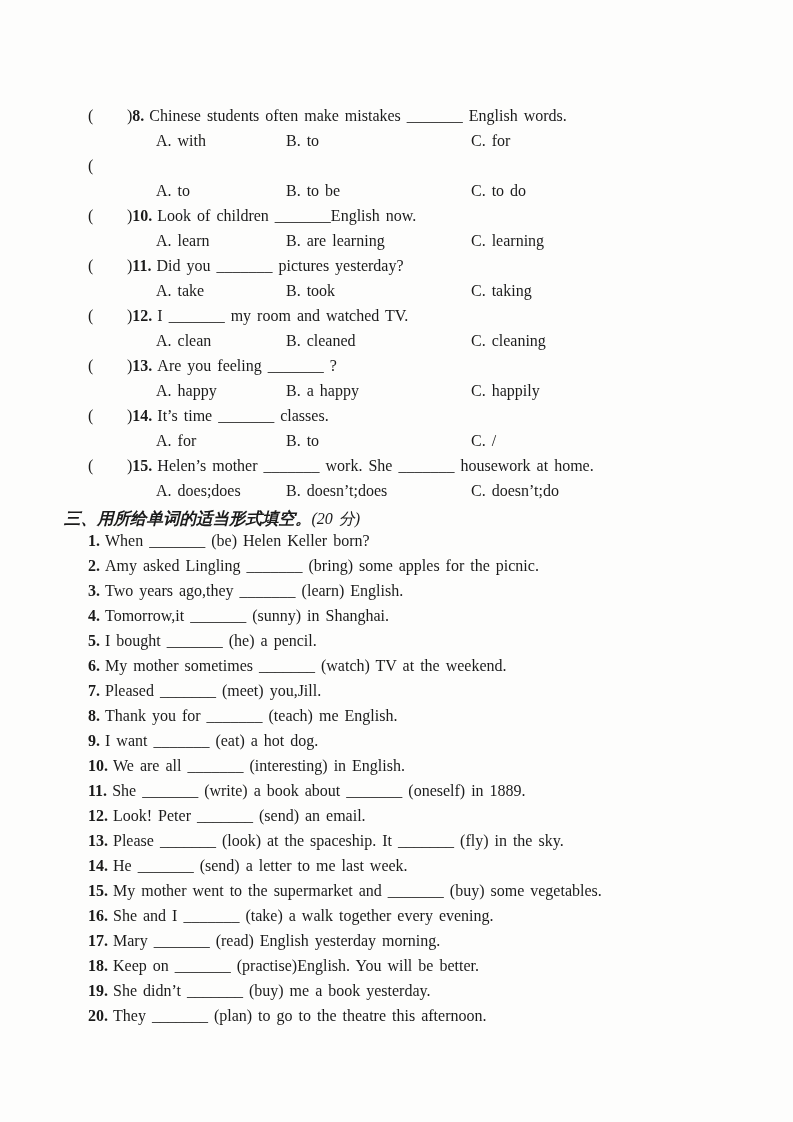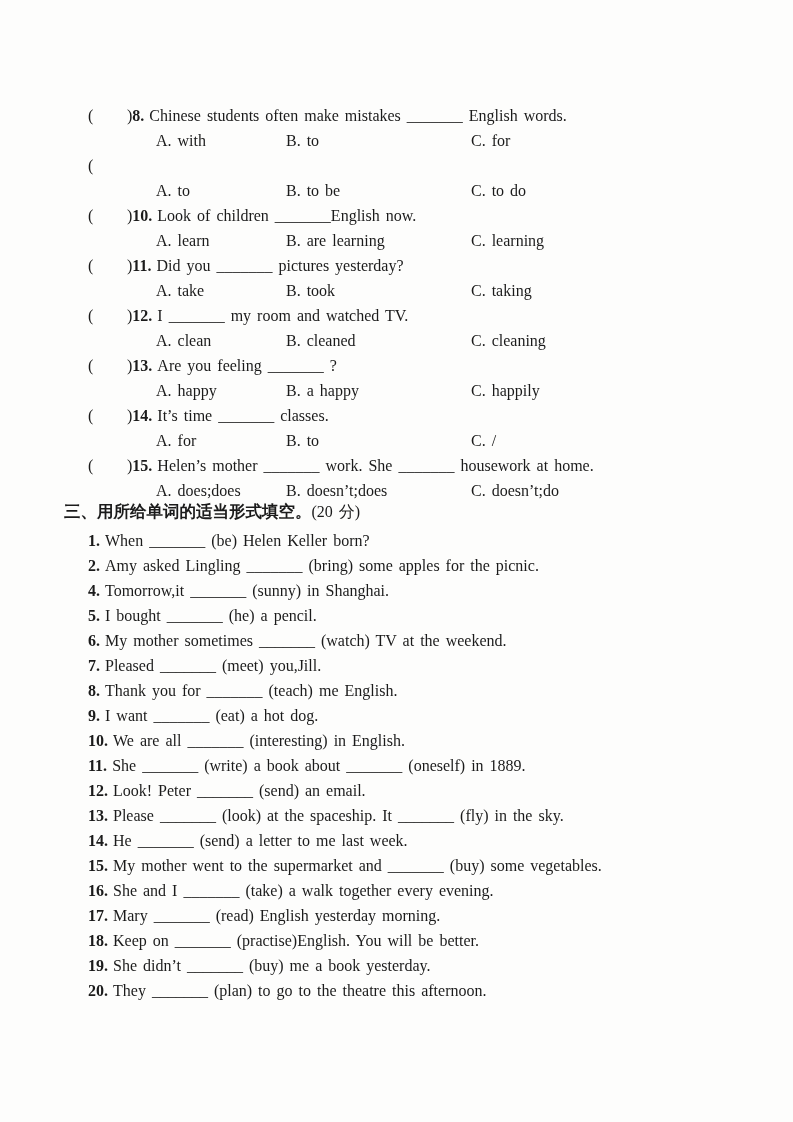--- a/index.html
+++ b/index.html
@@ -23,26 +23,27 @@
   .paren-open { display:inline-block; width:39px; }
   .qnum  { font-weight:bold; }
   .qtext { margin-left:5px; }
   .opts  { padding-left:68px; }
   .opt   { display:inline-block; }
   .opt-a { width:130px; }
   .opt-b { width:185px; }
 
   
   .section-header {
-    height:25px; line-height:17px;
+    height:25px; line-height:31px;
     margin-left:-24px;
     font-family:"DejaVu Sans", sans-serif;
     font-weight:bold;
     font-size:16.5px;
     white-space:nowrap;
+    font-style:italic;
   }
   .section-score { font-family:"Liberation Serif", serif; font-weight:normal; font-size:16px; }
 
   
   .fill-item { height:25px; line-height:25px; white-space:nowrap; }
   .fnum { font-weight:bold; }
   .fill-text { margin-left:5px; }
 
   .footer {
     position:absolute; top:1122px; left:0; width:100%;
@@ -142,20 +143,23 @@
 
     <div id="fill-section">
   <div class="fill-item">
     <b class="fnum">1.</b><span class="fill-text">When _______ (be) Helen Keller born?</span>
   </div>
 
   <div class="fill-item">
     <b class="fnum">2.</b><span class="fill-text">Amy asked Lingling _______ (bring) some apples for the picnic.</span>
   </div>
 
+  <div class="fill-item">
+    <b class="fnum">3.</b><span class="fill-text">Two years ago,they _______ (learn) English.</span>
+  </div>
 
   <div class="fill-item">
     <b class="fnum">4.</b><span class="fill-text">Tomorrow,it _______ (sunny) in Shanghai.</span>
   </div>
 
   <div class="fill-item">
     <b class="fnum">5.</b><span class="fill-text">I bought _______ (he) a pencil.</span>
   </div>
 
   <div class="fill-item">

